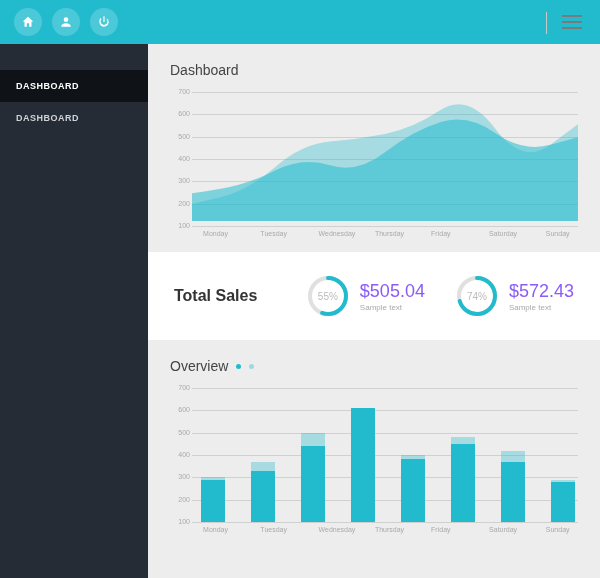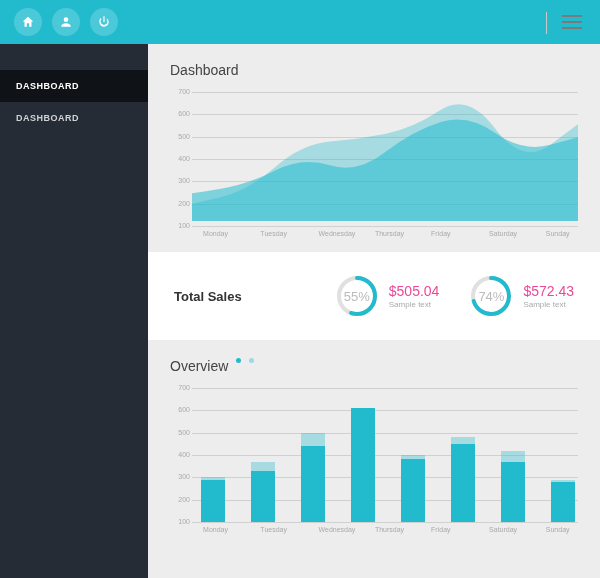--- a/index.html
+++ b/index.html
@@ -24,30 +24,30 @@
 .ylabels{position:absolute;left:-22px;top:0;width:20px;text-align:right;font-size:7px;color:#aaa}
 .ylabel{position:absolute;right:0}
 .gridlines{position:absolute;left:0;right:0;top:0;bottom:0}
 .gridline{position:absolute;left:0;right:0;height:1px;background:#d0d0d0}
 .plot{position:absolute;left:0;right:0;top:0;bottom:16px}
 .xlabels{position:absolute;left:0;right:0;bottom:0;height:12px;font-size:7px;color:#aaa}
 .xlabel{position:absolute;transform:translateX(10%)}
 .area1{fill:#22bbce;opacity:.55}
 .area2{fill:#22bbce;opacity:.35}
 .sales-row{background:#fff;display:flex;align-items:center;padding:22px 26px;gap:30px}
-.sales-title{font-size:13px;color:#333;font-weight:bold;margin-right:auto}
+.sales-title{font-size:16px;color:#333;font-weight:bold;margin-right:auto}
 .ring-wrap{display:flex;align-items:center;gap:10px}
 .ring{position:relative;width:44px;height:44px}
 .ring svg{transform:rotate(-90deg)}
 .ring-bg{fill:none;stroke:#e0e0e0;stroke-width:4}
 .ring-fg{fill:none;stroke:#22bbce;stroke-width:4;stroke-linecap:round}
-.ring-txt{position:absolute;inset:0;display:flex;align-items:center;justify-content:center;font-size:13px;color:#bbb}
-.metric-val{font-size:14px;color:#ec4899}
+.ring-txt{position:absolute;inset:0;display:flex;align-items:center;justify-content:center;font-size:10px;color:#bbb}
+.metric-val{font-size:18px;color:#8b5cf6}
 .metric-sub{font-size:8px;color:#aaa;margin-top:1px}
-.overview-title{display:flex;align-items:flex-start;gap:8px}
+.overview-title{display:flex;align-items:center;gap:8px}
 .dot{width:5px;height:5px;border-radius:50%;background:#22bbce}
 .dot.pale{opacity:.4}
 .bar-group{position:absolute;bottom:0;width:24px}
 .bar-back{position:absolute;bottom:0;width:100%;background:#22bbce;opacity:.35}
 .bar-front{position:absolute;bottom:0;width:100%;background:#22bbce}
 </style>
 </head>
 <body>
 
 <div class="topbar">

